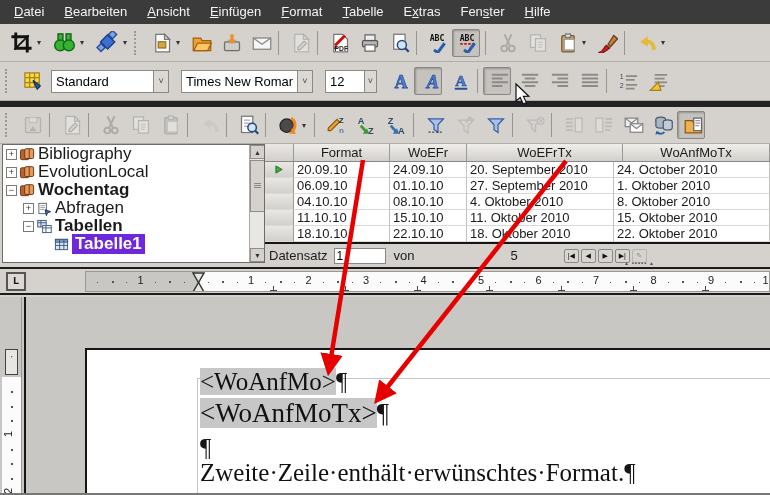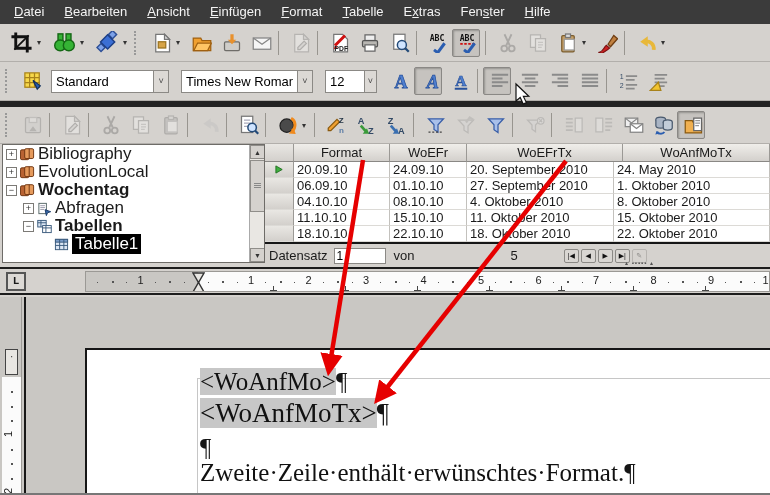--- a/index.html
+++ b/index.html
@@ -40,21 +40,21 @@
   
   .dataview{position:absolute;left:0;top:144px;width:770px;height:123px;display:flex;}
   .tree{width:263px;height:119px;margin-left:2px;background:#fff;border:1px solid #6e6c68;
         position:relative;overflow:hidden;}
   .titem{height:18px;display:flex;align-items:center;gap:3px;padding-left:3px;white-space:nowrap;}
   .titem .expander{width:11px;height:11px;border:1px solid #7c7a76;background:#fff;font-size:9px;
         line-height:9px;text-align:center;color:#333;flex:0 0 11px;}
   .titem svg{width:15px;height:15px;flex:0 0 15px;}
   .titem .tlabel{font-size:17px;}
   .titem .tlabel.bold{font-weight:bold;}
-  .titem .tlabel.selected{background:#000000;color:#fff;font-weight:normal;padding:0 3px;}
+  .titem .tlabel.selected{background:#6d28d9;color:#fff;font-weight:bold;padding:0 3px;}
   .tscroll{position:absolute;right:0;top:0;width:15px;height:100%;background:#e9e7e3;border-left:1px solid #aaa;}
   .tscroll .sbtn{position:absolute;left:0;width:15px;height:14px;background:#d5d2ce;border:1px solid #908e8a;
         font-size:7px;text-align:center;line-height:13px;color:#333;}
   .tscroll .sthumb{position:absolute;left:0;top:15px;width:15px;height:52px;background:#d5d2ce;
         border:1px solid #908e8a;}
   .tscroll .sthumb:after{content:"";position:absolute;left:3px;top:22px;right:3px;height:1px;
         border-top:1px solid #888;border-bottom:3px double #888;}
   .gridcol{flex:1;display:flex;flex-direction:column;}
   .dgrid{height:100px;background:#fff;border-bottom:2px solid #161616;overflow:hidden;}
   .drow{display:flex;height:16px;}
@@ -772,21 +772,21 @@
           </div>
           <div class="drow">
             <div class="dcell rowhead" style="width:29px;flex:0 0 29px">
               <svg viewBox="0 0 10 10" width="9" height="9">
                 <path d="M1 1l7 4-7 4z" fill="#3fae3f" stroke="#1d6e1d"></path>
               </svg>
             </div>
             <div class="dcell" style="width:96px;flex:0 0 96px">20.09.10</div>
             <div class="dcell" style="width:77px;flex:0 0 77px">24.09.10</div>
             <div class="dcell" style="width:147px;flex:0 0 147px">20. September 2010</div>
-            <div class="dcell" style="flex:1">24. May 2010</div>
+            <div class="dcell" style="flex:1">24. October 2010</div>
           </div>
           <div class="drow">
             <div class="dcell rowhead" style="width:29px;flex:0 0 29px"></div>
             <div class="dcell" style="width:96px;flex:0 0 96px">06.09.10</div>
             <div class="dcell" style="width:77px;flex:0 0 77px">01.10.10</div>
             <div class="dcell" style="width:147px;flex:0 0 147px">27. September 2010</div>
             <div class="dcell" style="flex:1">1. Oktober 2010</div>
           </div>
           <div class="drow">
             <div class="dcell rowhead" style="width:29px;flex:0 0 29px"></div>

